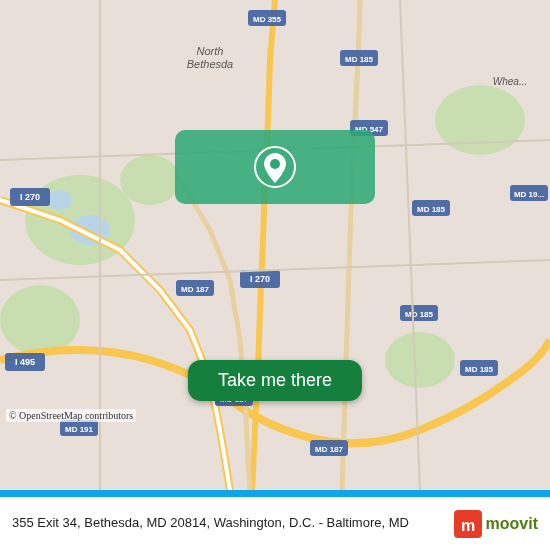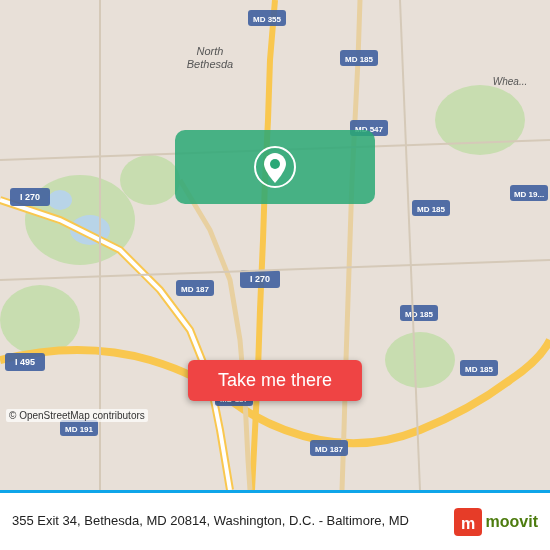--- a/index.html
+++ b/index.html
@@ -34,21 +34,21 @@
       position: absolute;
       bottom: 0;
       left: 0;
       width: 100%;
       height: 60px;
       background: #fff;
       display: flex;
       align-items: center;
       justify-content: space-between;
       padding: 0 12px;
-      border-top: 3px solid #0ea5e9;
+      border-top: 7px solid #0ea5e9;
       z-index: 10;
       text-align: center;
     }
 
     #address-text {
       font-size: 13px;
       color: #222;
       max-width: 420px;
       line-height: 1.3;
     }
@@ -74,32 +74,33 @@
     #osm-attribution {
       position: absolute;
       bottom: 68px;
       left: 6px;
       font-size: 10px;
       color: #333;
       background: rgba(255,255,255,0.7);
       padding: 1px 3px;
       border-radius: 2px;
       z-index: 10;
+      font-family: Liberation Serif, serif;
     }
 
     
     #take-me-there-btn {
       position: absolute;
       top: 230px;
       left: 50%;
       transform: translateX(-50%);
-      background: #ef4444;
+      background: #15803d;
       color: white;
       border: none;
-      border-radius: 6px;
+      border-radius: 13px;
       padding: 10px 30px;
       font-size: 18px;
       font-weight: 500;
       cursor: pointer;
       z-index: 20;
       white-space: nowrap;
       box-shadow: 0 2px 6px rgba(0,0,0,0.3);
     }
 
     

